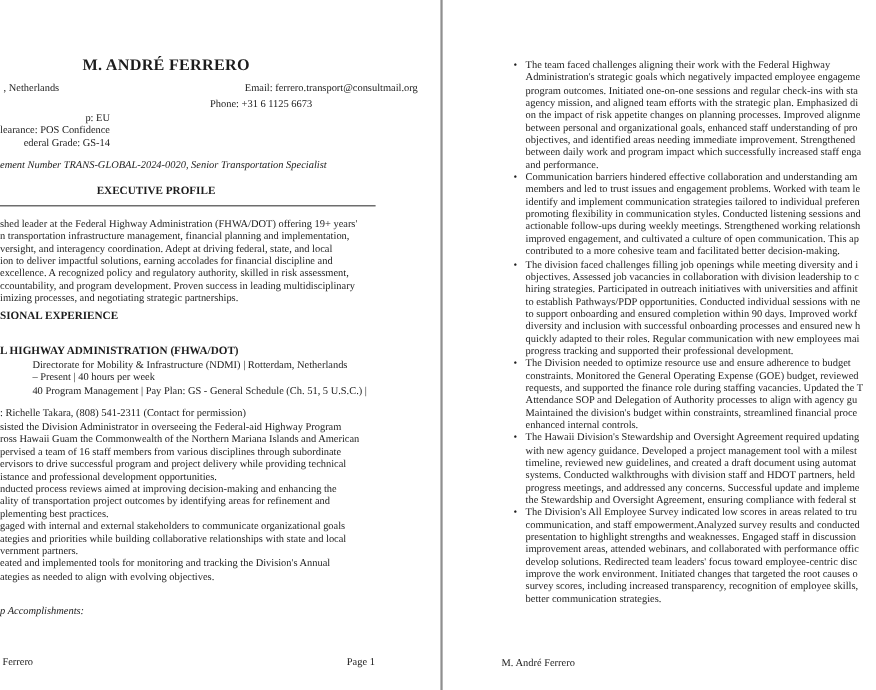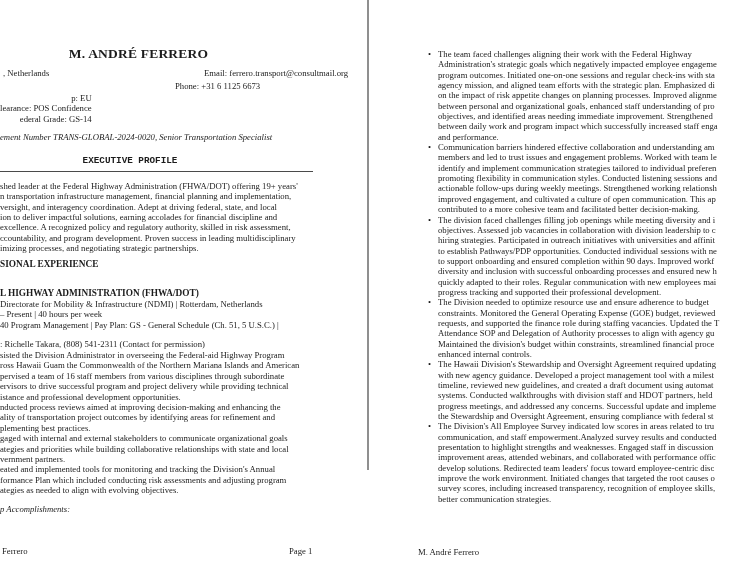--- a/index.html
+++ b/index.html
@@ -2,40 +2,40 @@
 <html><head>
 <meta charset="utf-8">
 <style>
   html,body{margin:0;padding:0;}
   body{
     width:730px;height:575px;overflow:hidden;position:relative;
     background:#ffffff;color:#1c1c1c;
     font-family:"Liberation Serif","DejaVu Serif",serif;
     font-size:8.7px;
   }
-  .page{position:absolute;top:0;height:470px;background:#fff;}
+  .page{position:absolute;top:0;height:575px;background:#fff;}
   #p1{left:0;width:367px;border-right:2px solid #8f8f8f;}
   #p2{left:369px;width:361px;}
   .b{position:absolute;white-space:nowrap;}
   .ln{height:10.35px;line-height:10.35px;white-space:nowrap;}
   .bi{font-weight:normal;font-style:italic;}
   .h{font-weight:bold;font-size:9.3px;}
   #title{left:0;width:277px;top:46;text-align:center;font-weight:bold;font-size:13.5px;letter-spacing:.2px;top:46px;}
   #loc{left:3px;top:68px;}
   #email{left:160px;top:68px;margin-left:44px;}
   #phone{left:175px;top:81px;}
   #details{left:0;top:93px;text-align:right;}
   #announce{left:0;top:132px;}
-  #execHead{left:0;width:260px;top:155px;text-align:center;font-family:Liberation Mono, monospace;}
+  #execHead{left:0;width:260px;top:155px;text-align:center;}
   #rule{left:0;top:171px;width:313px;height:1px;background:#4a4a4a;}
   #profile{left:0;top:181px;}
   #expHead{left:0;top:259px;}
   #employer{left:0;top:288px;}
   #empSub{left:0;top:299px;}
-  #empSub .ln{height:10.3px;line-height:10.3px;}
+  #empSub .ln{height:10.3px;line-height:10.3px;padding-left:27px;}
   #super{left:0;top:339px;}
   #expLines{left:0;top:350px;}
   #expLines .ln{height:10.4px;line-height:10.4px;}
   #accomp{left:0;top:504px;}
   #f1name{left:2px;top:546px;}
   #f1page{left:289px;top:546px;}
   #bullets{left:59px;top:49px;}
   .row{display:flex;}
   .mk{display:inline-block;width:10px;flex:0 0 10px;}
   #f2name{left:49px;top:547px;}
@@ -83,21 +83,20 @@
       <div class="ln">pervised a team of 16 staff members from various disciplines through subordinate</div>
       <div class="ln">ervisors to drive successful program and project delivery while providing technical</div>
       <div class="ln">istance and professional development opportunities.</div>
       <div class="ln">nducted process reviews aimed at improving decision-making and enhancing the</div>
       <div class="ln">ality of transportation project outcomes by identifying areas for refinement and</div>
       <div class="ln">plementing best practices.</div>
       <div class="ln">gaged with internal and external stakeholders to communicate organizational goals</div>
       <div class="ln">ategies and priorities while building collaborative relationships with state and local</div>
       <div class="ln">vernment partners.</div>
       <div class="ln">eated and implemented tools for monitoring and tracking the Division's Annual</div>
-      <div class="ln">formance Plan which included conducting risk assessments and adjusting program</div>
       <div class="ln">ategies as needed to align with evolving objectives.</div>
     </div>
   <div class="b bi" id="accomp">p Accomplishments:</div>
   <div class="b" id="f1name">Ferrero</div>
   <div class="b" id="f1page">Page 1</div>
 </div>
 
 <div class="page" id="p2">
   <div class="b" id="bullets">
 

